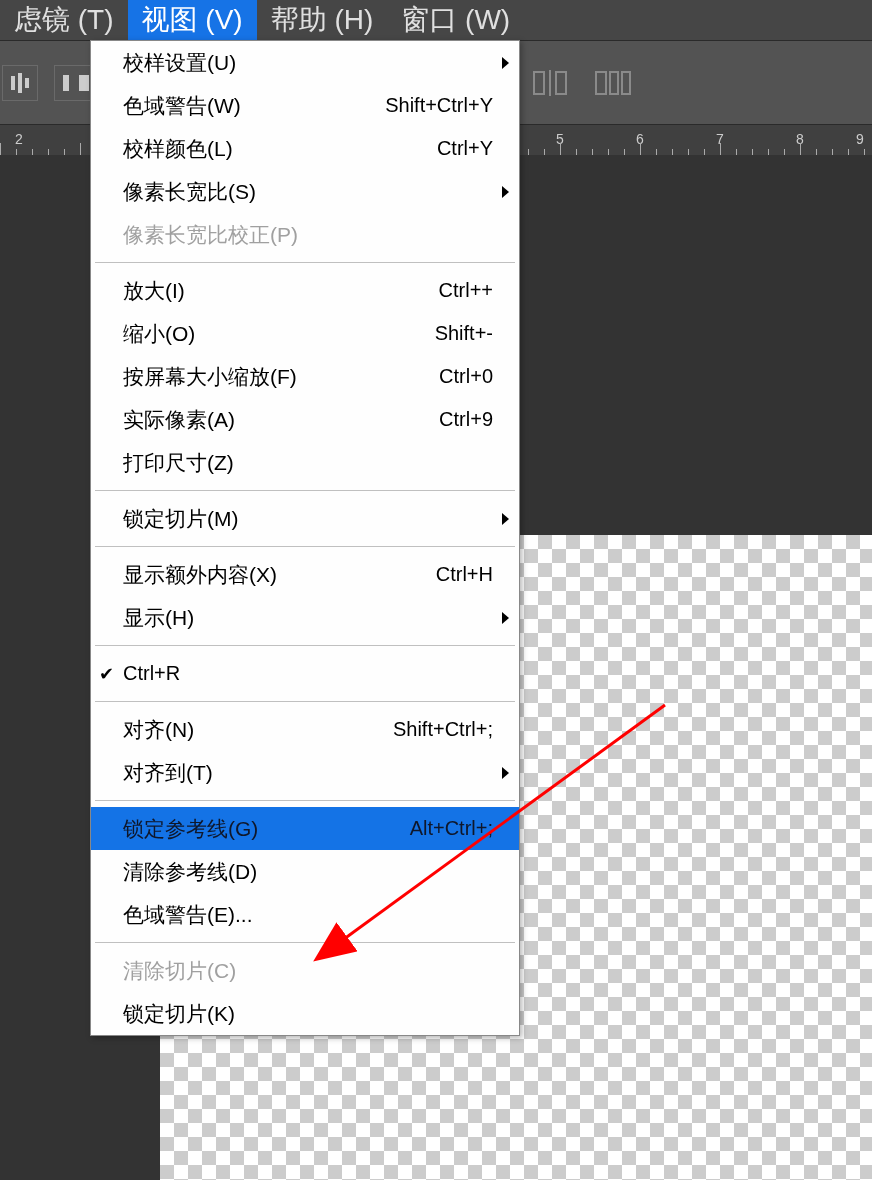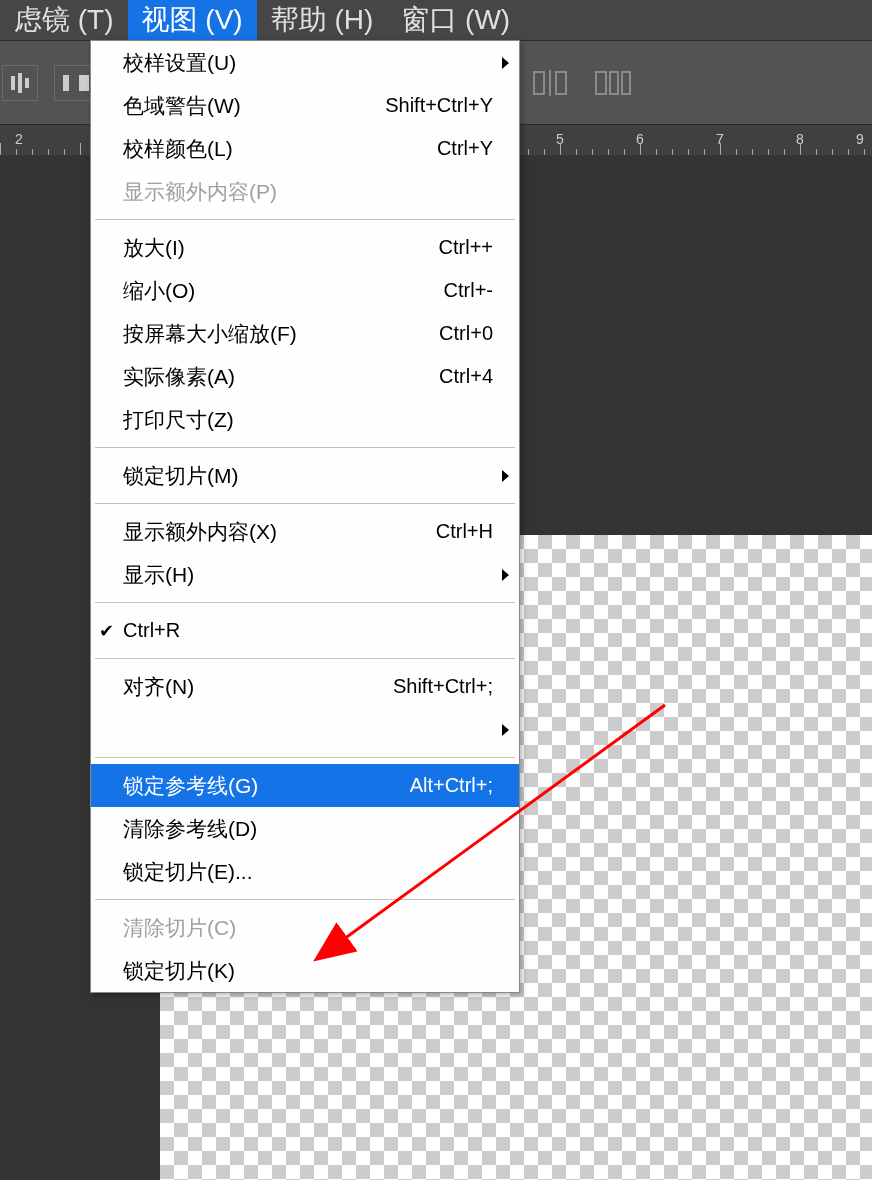--- a/index.html
+++ b/index.html
@@ -89,21 +89,21 @@
       align-items: center;
       padding: 6px 18px 6px 32px;
       font-size: 21px;
       color: #000;
       position: relative;
       height: 43px;
     }
     .dd-item.disabled { color: #a0a0a0; }
     .dd-item.highlighted {
       background: #1473e6;
-      color: #ffffff;
+      color: #0f172a;
     }
     .dd-separator {
       height: 1px;
       background: #c0c0c0;
       margin: 6px 4px;
     }
     .dd-label { flex: 1; }
     .dd-shortcut {
       color: inherit;
       font-size: 20px;
@@ -268,40 +268,44 @@
       <span class="dd-submenu-arrow"></span>
     </div>
   <div class="dd-item">
       <span class="dd-label">色域警告(W)</span>
       <span class="dd-shortcut">Shift+Ctrl+Y</span>
     </div>
   <div class="dd-item">
       <span class="dd-label">校样颜色(L)</span>
       <span class="dd-shortcut">Ctrl+Y</span>
     </div>
+  <div class="dd-item">
+      <span class="dd-label">像素长宽比(S)</span>
+      <span class="dd-submenu-arrow"></span>
+    </div>
   <div class="dd-item disabled">
-      <span class="dd-label">显示额外内容(P)</span>
+      <span class="dd-label">像素长宽比校正(P)</span>
     </div>
   <div class="dd-separator"></div>
 
   <div class="dd-item">
       <span class="dd-label">放大(I)</span>
       <span class="dd-shortcut">Ctrl++</span>
     </div>
   <div class="dd-item">
       <span class="dd-label">缩小(O)</span>
-      <span class="dd-shortcut">Ctrl+-</span>
+      <span class="dd-shortcut">Shift+-</span>
     </div>
   <div class="dd-item">
       <span class="dd-label">按屏幕大小缩放(F)</span>
       <span class="dd-shortcut">Ctrl+0</span>
     </div>
   <div class="dd-item">
       <span class="dd-label">实际像素(A)</span>
-      <span class="dd-shortcut">Ctrl+4</span>
+      <span class="dd-shortcut">Ctrl+9</span>
     </div>
   <div class="dd-item">
       <span class="dd-label">打印尺寸(Z)</span>
     </div>
   <div class="dd-separator"></div>
 
   <div class="dd-item">
       <span class="dd-label">锁定切片(M)</span>
       <span class="dd-submenu-arrow"></span>
     </div>
@@ -321,33 +325,34 @@
       <span class="dd-check">✔</span>
       <span class="dd-shortcut">Ctrl+R</span>
     </div>
   <div class="dd-separator"></div>
 
   <div class="dd-item">
       <span class="dd-label">对齐(N)</span>
       <span class="dd-shortcut">Shift+Ctrl+;</span>
     </div>
   <div class="dd-item">
+      <span class="dd-label">对齐到(T)</span>
       <span class="dd-submenu-arrow"></span>
     </div>
   <div class="dd-separator"></div>
 
   <div class="dd-item highlighted">
       <span class="dd-label">锁定参考线(G)</span>
       <span class="dd-shortcut">Alt+Ctrl+;</span>
     </div>
   <div class="dd-item">
       <span class="dd-label">清除参考线(D)</span>
     </div>
   <div class="dd-item">
-      <span class="dd-label">锁定切片(E)...</span>
+      <span class="dd-label">色域警告(E)...</span>
     </div>
   <div class="dd-separator"></div>
 
   <div class="dd-item disabled">
       <span class="dd-label">清除切片(C)</span>
     </div>
   <div class="dd-item">
       <span class="dd-label">锁定切片(K)</span>
     </div>
 </div>

